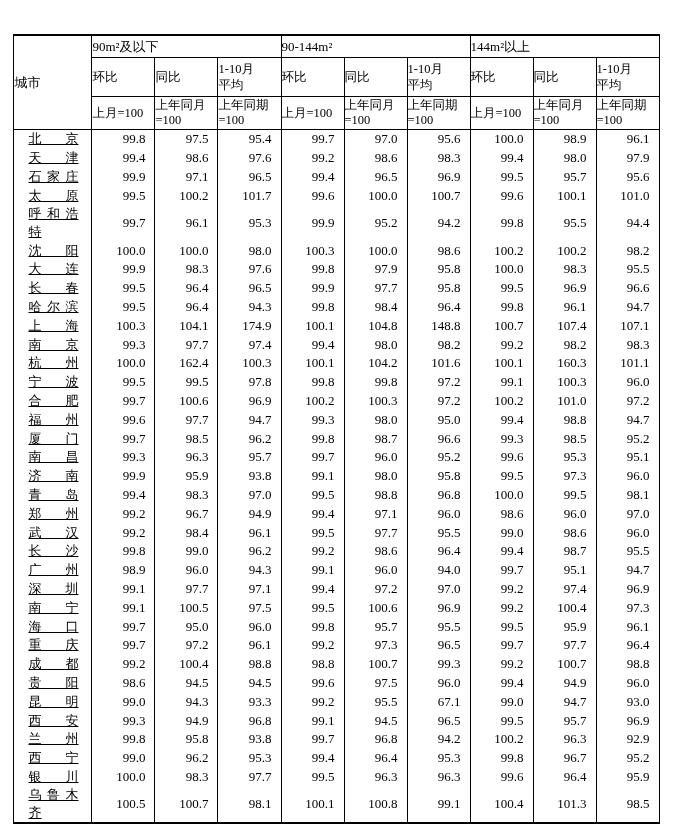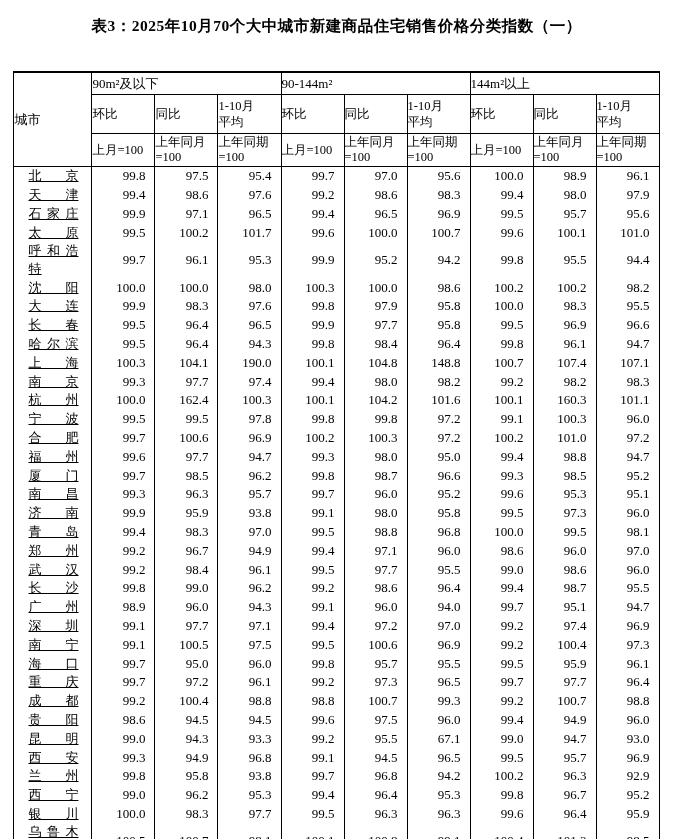--- a/index.html
+++ b/index.html
@@ -38,21 +38,20 @@
     display:inline-block; width:50px;
     text-align:justify; text-align-last:justify;
     white-space:normal;
     text-decoration:underline;
   }
 </style>
 </head>
 <body>
 
 <div>
-  <div class="page-title">表3：2025年10月70个大中城市新建商品住宅销售价格分类指数（一）</div>
 
   <table class="index-table">
     <colgroup>
       <col class="c-city">
       <col class="c-num">
         <col class="c-num">
         <col class="c-num">
       <col class="c-num">
         <col class="c-num">
         <col class="c-num">
@@ -205,21 +204,21 @@
           <td class="num">98.4</td>
           <td class="num">96.4</td>
           <td class="num">99.8</td>
           <td class="num">96.1</td>
           <td class="num">94.7</td>
         </tr>
         <tr>
           <td class="city-cell"><span class="city-name">上海</span></td>
           <td class="num">100.3</td>
           <td class="num">104.1</td>
-          <td class="num">190.0</td>
+          <td class="num">174.9</td>
           <td class="num">100.1</td>
           <td class="num">104.8</td>
           <td class="num">148.8</td>
           <td class="num">100.7</td>
           <td class="num">107.4</td>
           <td class="num">107.1</td>
         </tr>
         <tr>
           <td class="city-cell"><span class="city-name">南京</span></td>
           <td class="num">99.3</td>

